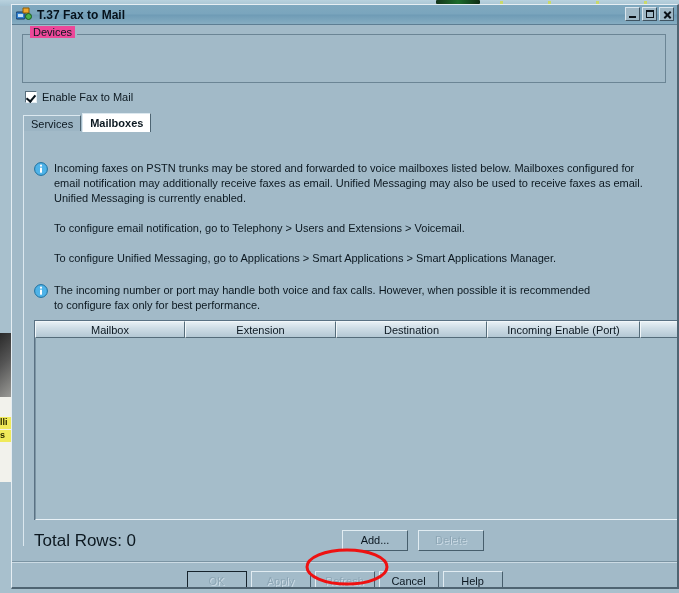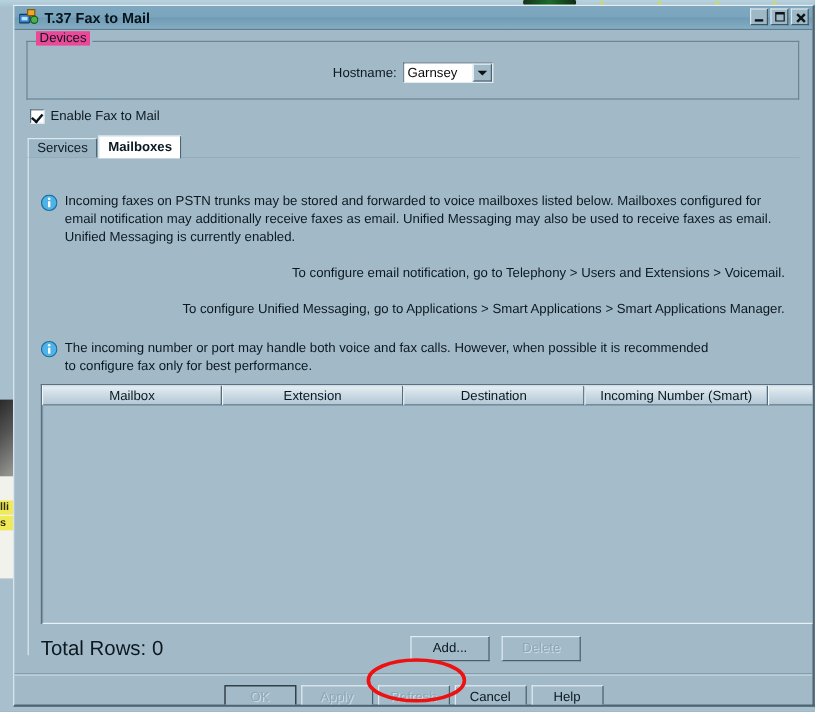--- a/index.html
+++ b/index.html
@@ -317,21 +317,21 @@
     flex: none;
     margin-right: 6px;
     margin-top: 1px;
   }
   .info-text {
     font-size: 11px;
     color: #0c1820;
     line-height: 15px;
   }
   .info-text p { margin: 0; }
-  .info-text p.gap { margin-top: 15px; text-align: right; }
+  .info-text p.gap { margin-top: 15px; }
 
   #info-1 { left: 10px; top: 30px; width: 620px; }
   #info-2 { left: 10px; top: 152px; width: 560px; }
 
   
   #table-wrap {
     position: absolute;
     left: 10px; top: 189px;
     width: 650px;
     height: 200px;
@@ -483,27 +483,20 @@
         </span>
     </span>
   </div>
 
   <div id="client">
 
     <div id="devices-group">
       <span class="grp-top-left"></span>
       <span class="grp-top-right"></span>
       <span id="devices-legend">Devices</span>
-      <div id="hostname-row">
-        <span id="hostname-label">Hostname:</span>
-        <span class="combo">
-          <span class="combo-value">Garnsey</span>
-          <span class="combo-arrow"></span>
-        </span>
-      </div>
     </div>
 
     <div id="enable-row">
       <span class="checkbox checked"></span>
       <span id="enable-label">Enable Fax to Mail</span>
     </div>
 
     <div id="tabstrip">
       <span class="tab">Services</span>
       <span class="tab active">Mailboxes</span>
@@ -538,21 +531,21 @@
         <span class="info-text">
           <p>The incoming number or port may handle both voice and fax calls. However, when possible it is recommended to configure fax only for best performance.</p>
         </span>
       </div>
 
       <div id="table-wrap">
         <div id="table-header">
           <span class="th" style="width:150px">Mailbox</span>
           <span class="th" style="width:151px">Extension</span>
           <span class="th" style="width:151px">Destination</span>
-          <span class="th" style="width:153px">Incoming Number (Smart)</span>
+          <span class="th" style="width:153px">Incoming Enable (Port)</span>
           <span class="th" style="width:151px">Fax Only</span>
         </div>
         <div id="table-body"></div>
       </div>
 
       <div id="table-footer">
         <span id="total-rows">Total Rows: 0</span>
         <span class="btn" id="add-btn">Add...</span>
         <span class="btn disabled" id="delete-btn">Delete</span>
       </div>

